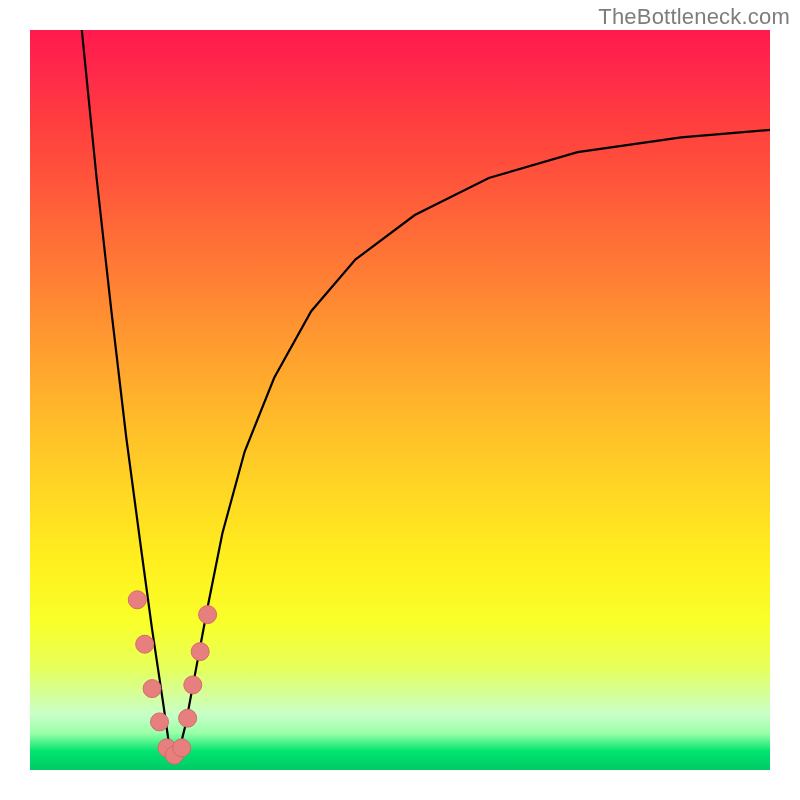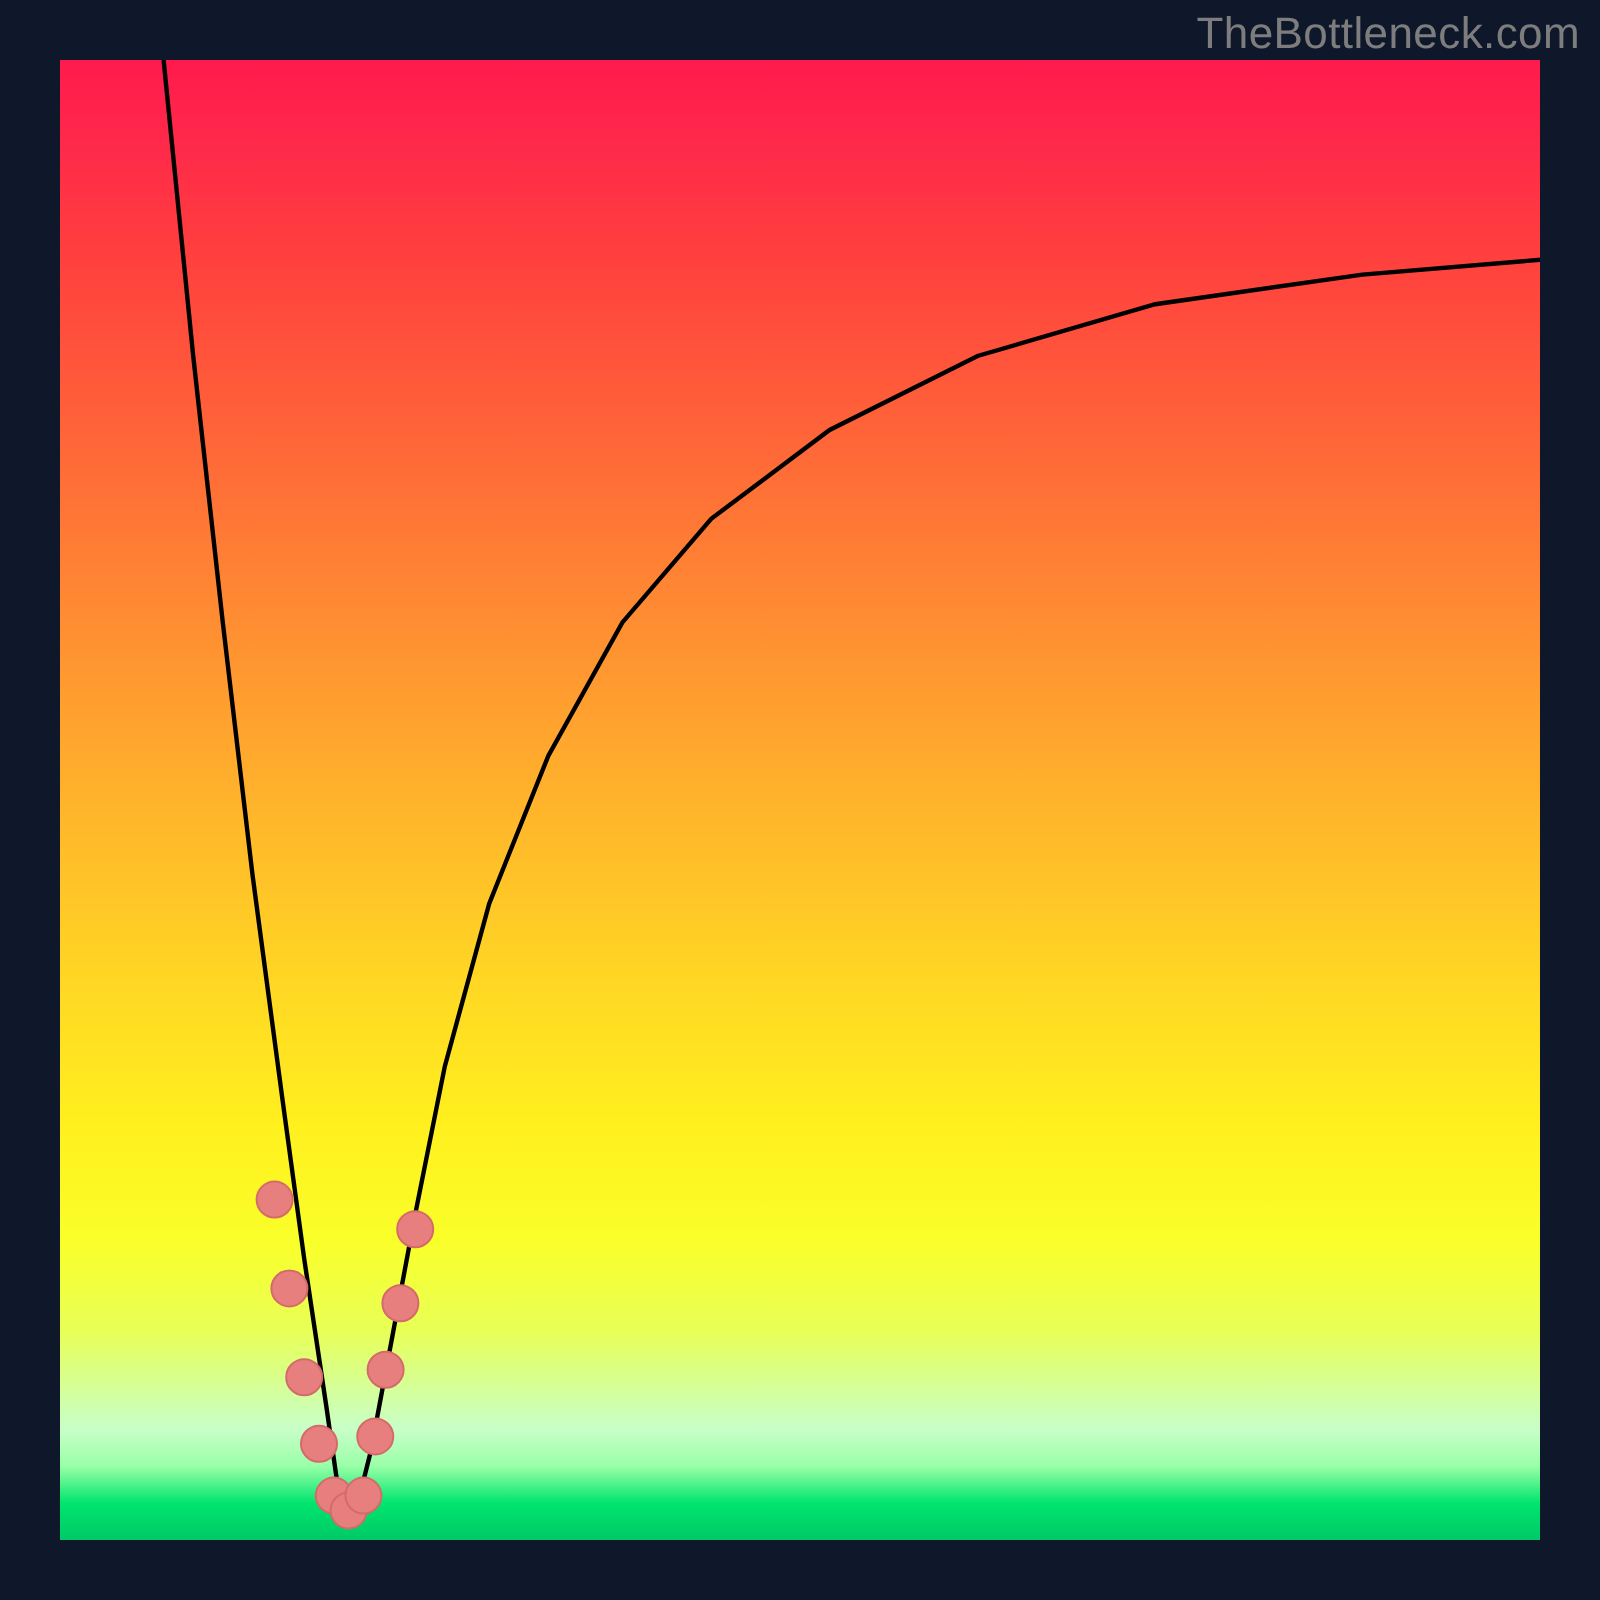--- a/index.html
+++ b/index.html
@@ -8,21 +8,21 @@
     width: 800px;
     height: 800px;
     overflow: hidden;
     background: #000;
     font-family: -apple-system, BlinkMacSystemFont, "Segoe UI", Arial, sans-serif;
   }
   .frame {
     position: relative;
     width: 800px;
     height: 800px;
-    background: #0f172a;
+    background: #ffffff;
   }
   .plot {
     position: absolute;
     left: 30px;
     top: 30px;
     width: 740px;
     height: 740px;
     overflow: hidden;
   }
   .gradient {

